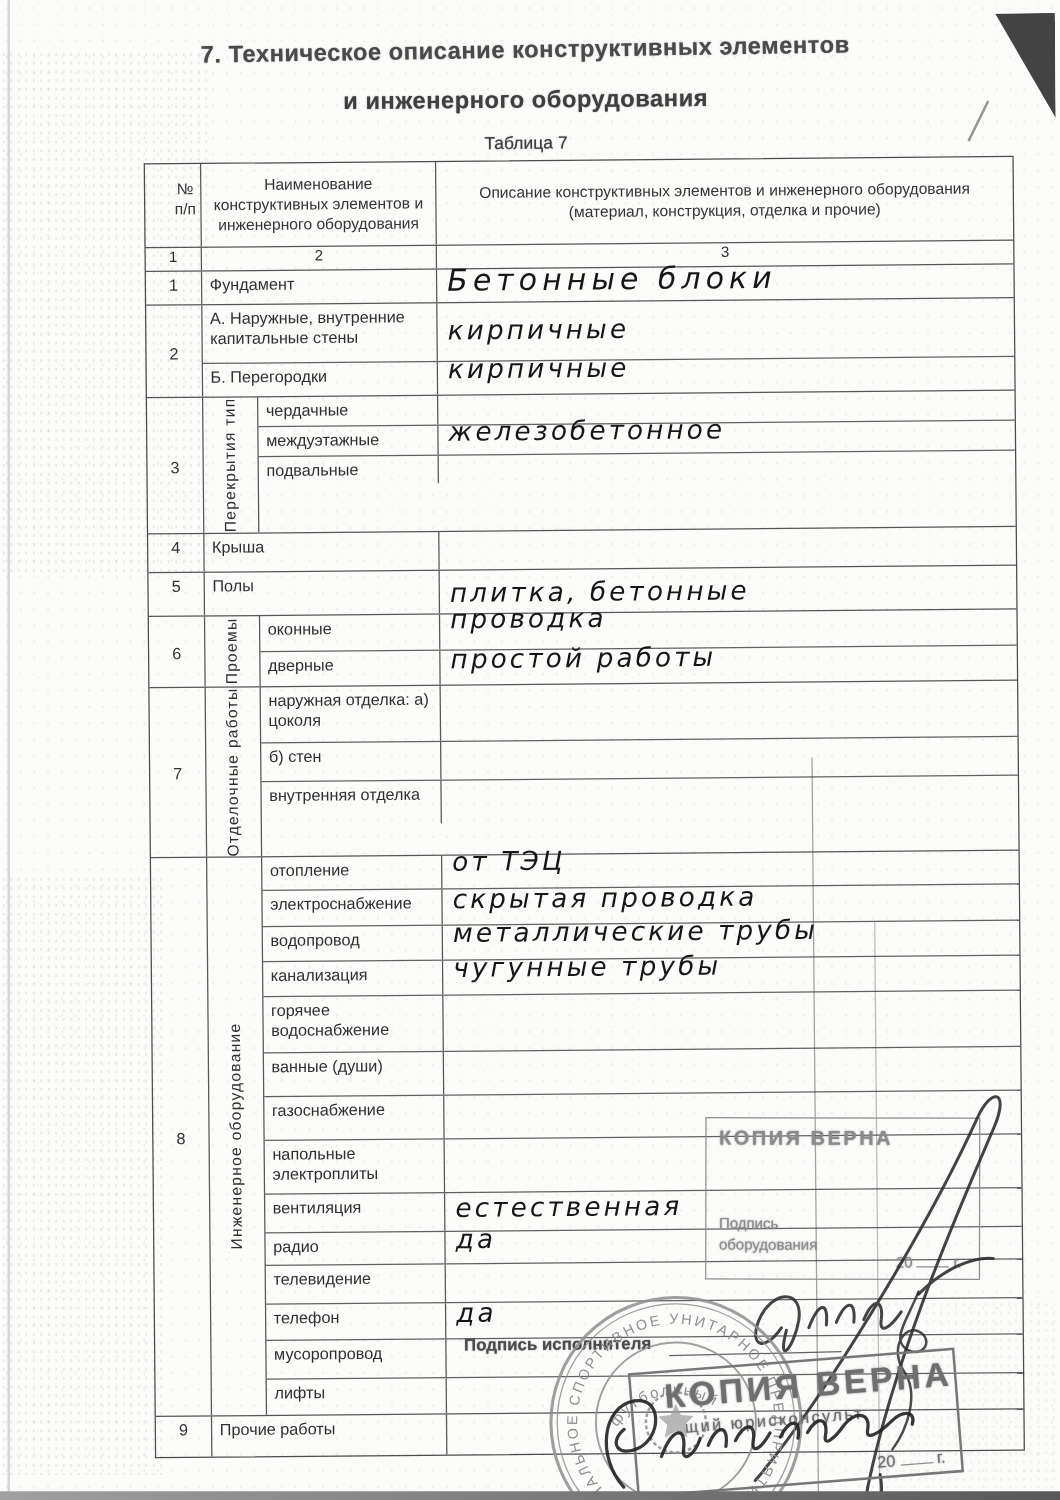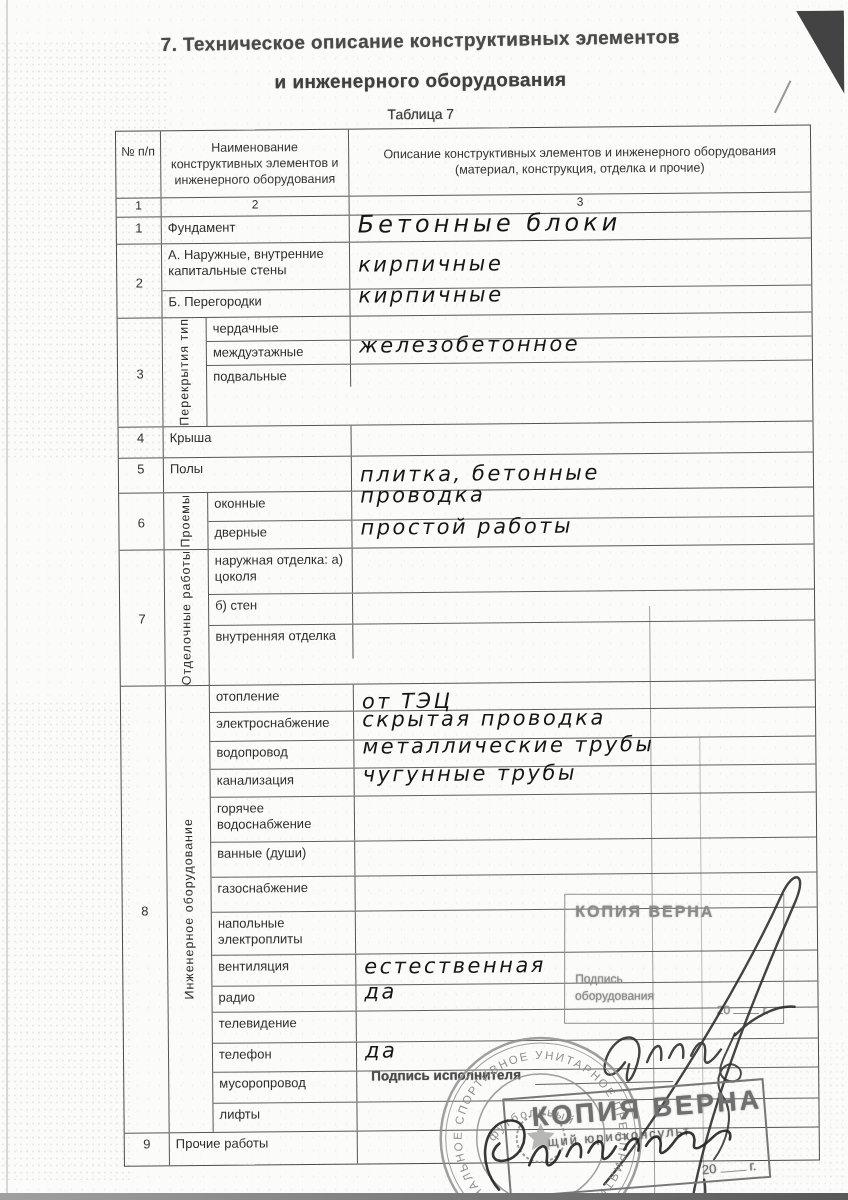--- a/index.html
+++ b/index.html
@@ -97,21 +97,21 @@
 
 <div class="content">
 
   <div class="title1 scan-text">7. Техническое описание конструктивных элементов</div>
   <div class="title2 scan-text">и инженерного оборудования</div>
   <div class="caption scan-text">Таблица 7</div>
 
   <div class="tbl">
 
     <div class="trow" style="height:66px;">
-      <div class="c numc hdr" style="padding-top:12px;">№ п/п</div>
+      <div class="c numc hdr" style="padding-top:12px;padding-left:20px;">№ п/п</div>
       <div class="c labc hdr" style="width:188px;display:flex;align-items:center;justify-content:center;padding:0 6px;">Наименование конструктивных элементов и инженерного оборудования</div>
       <div class="c desc hdr" style="display:flex;align-items:center;justify-content:center;padding:0 18px;">Описание конструктивных элементов и инженерного оборудования (материал, конструкция, отделка и прочие)</div>
     </div>
 
     <div class="trow numsrow">
       <div class="c" style="width:45px;">1</div>
       <div class="c" style="width:188px;">2</div>
       <div class="c" style="flex:1;">3</div>
     </div>
 
@@ -222,21 +222,21 @@
 
     <div class="trow">
       <div class="c numc" style="display:flex;align-items:center;justify-content:center;">8</div>
       <div class="c vlabc">
           <div class="vtxt">Инженерное оборудование</div>
         </div>
       <div class="subwrap">
         <div class="subrow" style="height:26px;">
           <div class="c slab">отопление</div>
           <div class="desc">
-              <span class="hw" style="top:-5px;margin-top:12px;">от ТЭЦ</span>
+              <span class="hw" style="top:-5px;">от ТЭЦ</span>
             </div>
         </div>
         <div class="subrow" style="height:28px;">
           <div class="c slab">электроснабжение</div>
           <div class="desc">
               <span class="hw" style="top:-2px;">скрытая проводка</span>
             </div>
         </div>
         <div class="subrow" style="height:27px;">
           <div class="c slab">водопровод</div>

